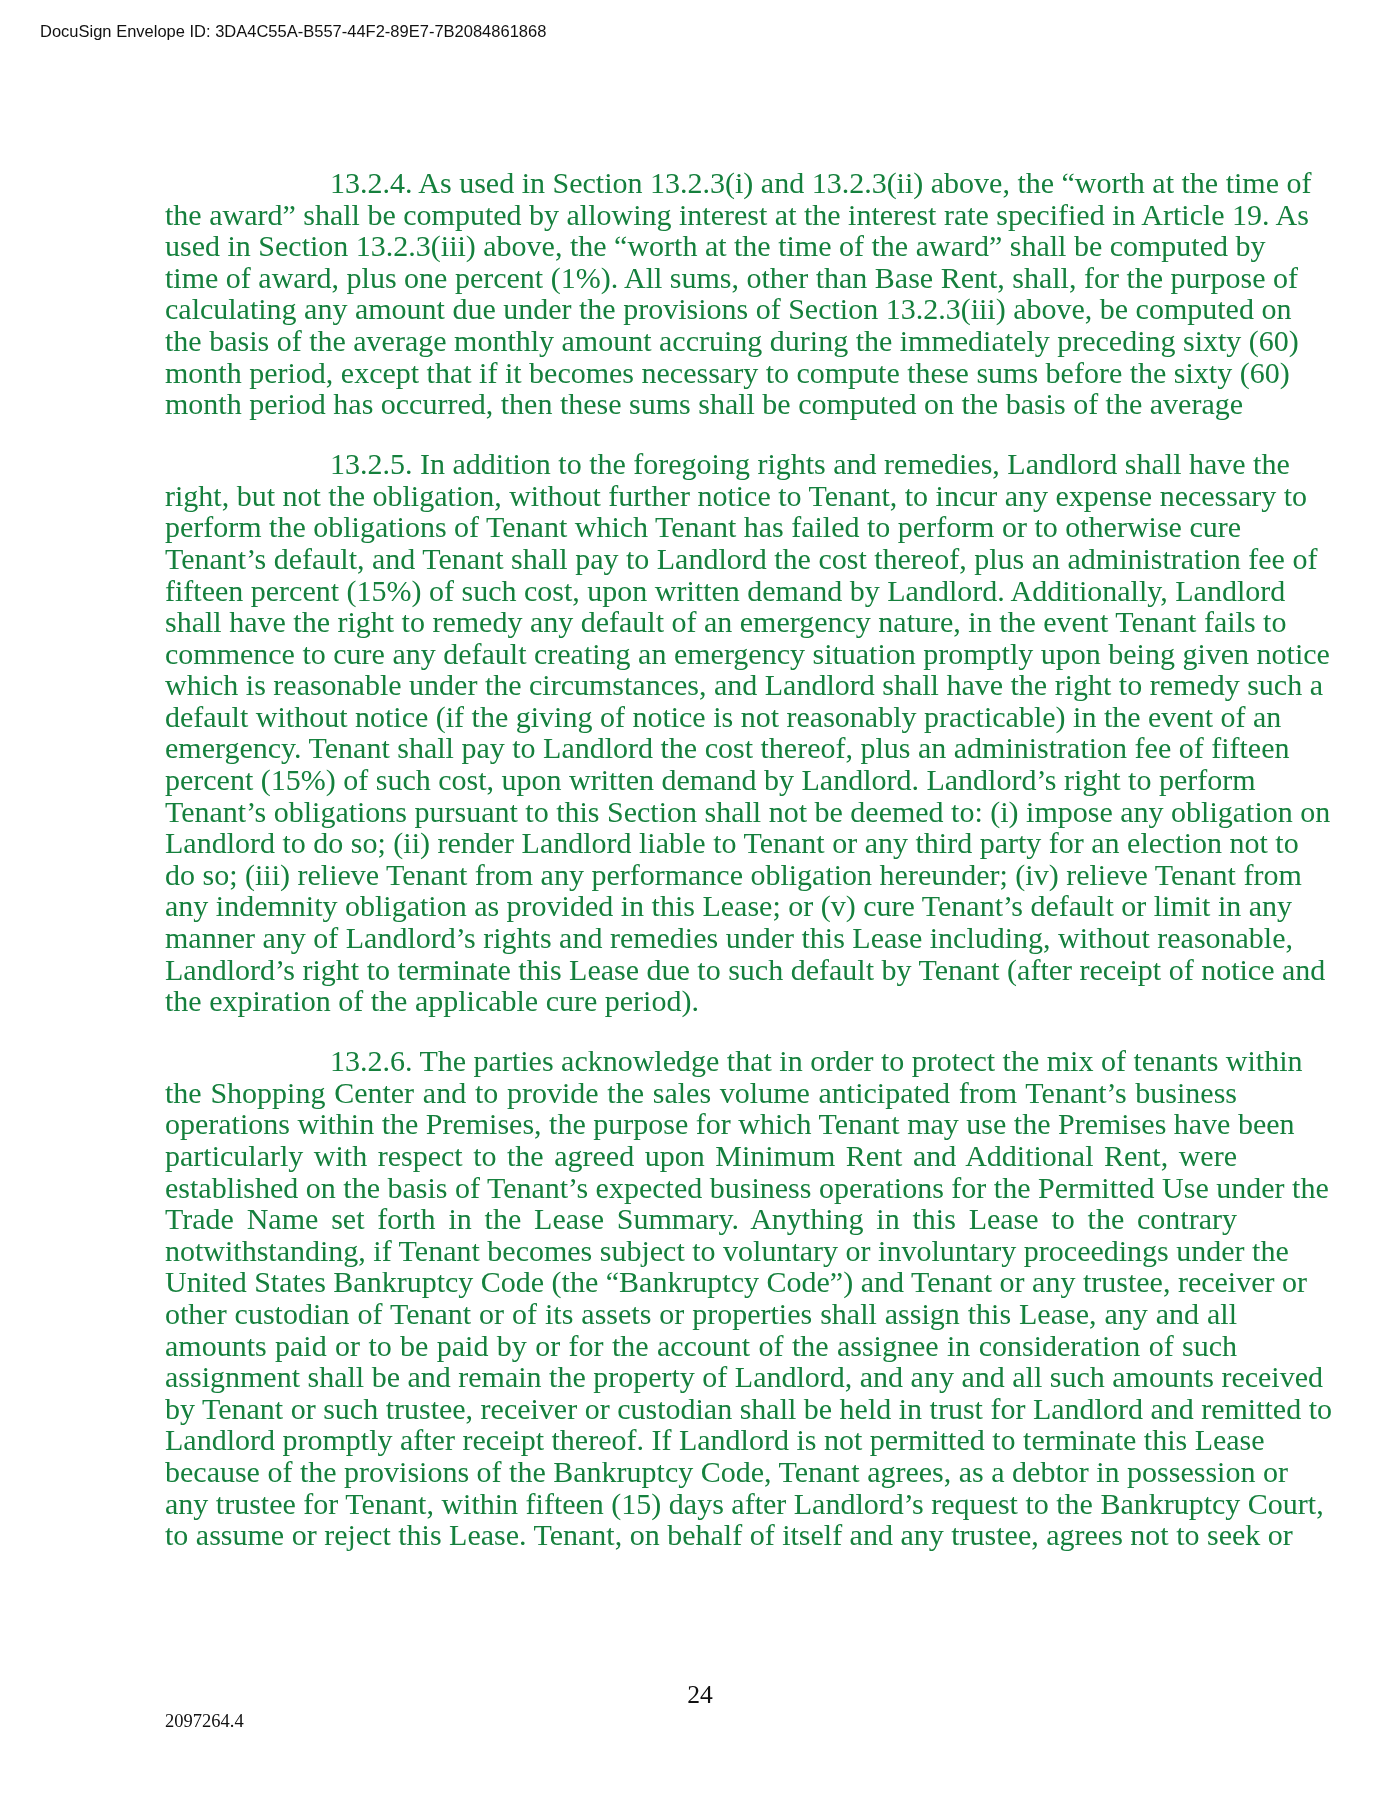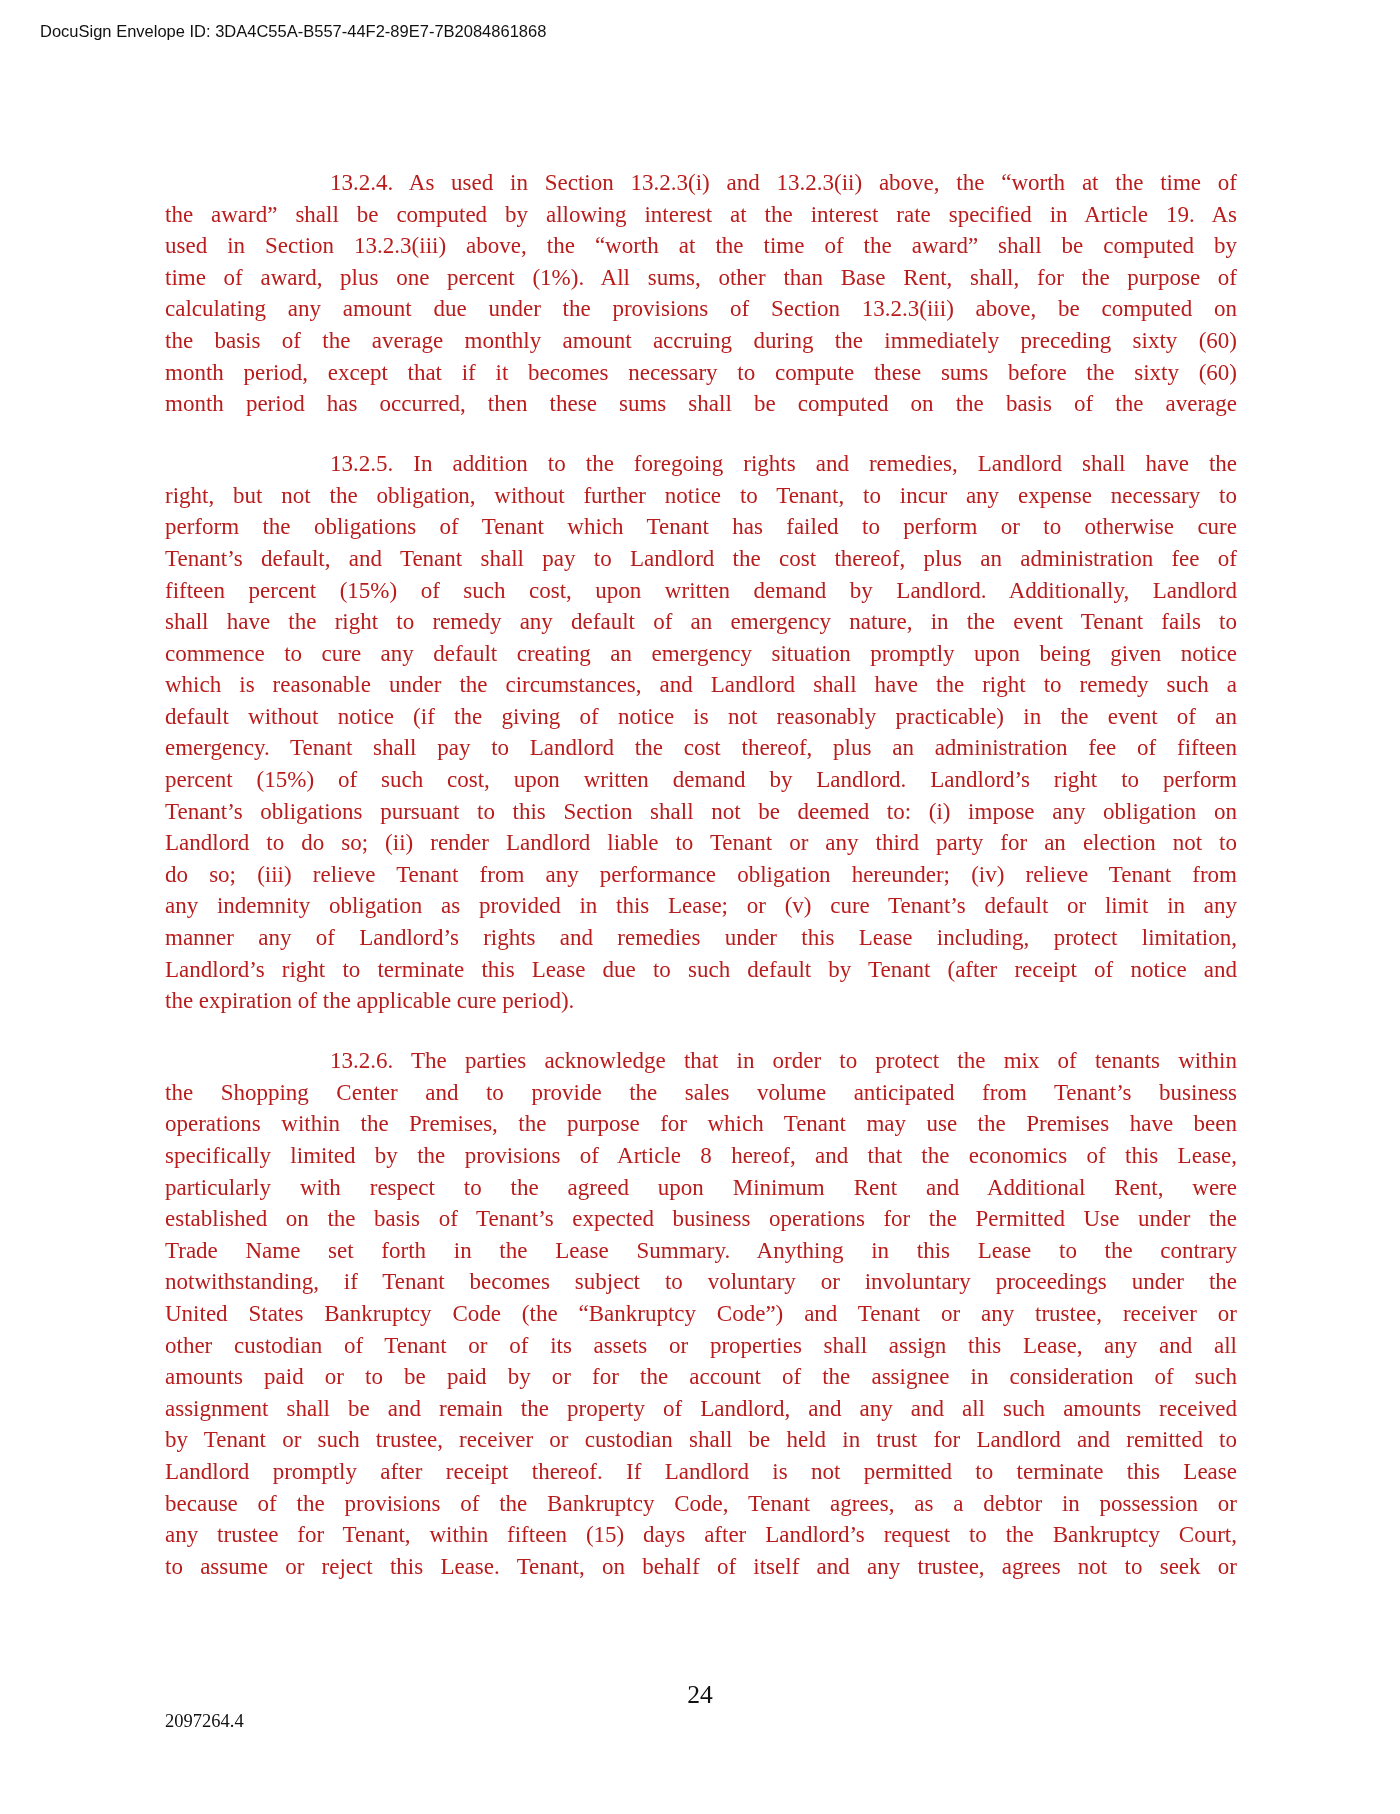--- a/index.html
+++ b/index.html
@@ -4,21 +4,21 @@
 <style>
   html, body { margin: 0; padding: 0; background: #ffffff; }
   body { width: 1400px; height: 1814px; position: relative; overflow: hidden; }
   .envelope {
     position: absolute; left: 40px; top: 22px;
     font-family: "Liberation Sans", sans-serif; font-size: 16.5px; color: #111;
     white-space: nowrap;
   }
   .body-text {
     position: absolute; left: 165px; width: 1072px; top: 167px;
-    font-family: "Liberation Serif", serif; font-size: 23px; color: #b91c1c;
+    font-family: "Liberation Serif", serif; font-size: 30px; color: #15803d;
     line-height: 31.6px;
   }
   .para { margin: 0 0 28.4px 0; }
   .line {
     display: block; white-space: nowrap; text-align: justify; text-align-last: justify;
     height: 31.6px; overflow: visible;
   }
   .line.first { padding-left: 165px; }
   .line.last { text-align: left; text-align-last: left; }
   .page-number {
@@ -55,29 +55,28 @@
       <span class="line">shall have the right to remedy any default of an emergency nature, in the event Tenant fails to</span>
       <span class="line">commence to cure any default creating an emergency situation promptly upon being given notice</span>
       <span class="line">which is reasonable under the circumstances, and Landlord shall have the right to remedy such a</span>
       <span class="line">default without notice (if the giving of notice is not reasonably practicable) in the event of an</span>
       <span class="line">emergency.  Tenant shall pay to Landlord the cost thereof, plus an administration fee of fifteen</span>
       <span class="line">percent (15%) of such cost, upon written demand by Landlord.  Landlord’s right to perform</span>
       <span class="line">Tenant’s obligations pursuant to this Section shall not be deemed to: (i) impose any obligation on</span>
       <span class="line">Landlord to do so; (ii) render Landlord liable to  Tenant or any third party for an election not to</span>
       <span class="line">do so; (iii) relieve Tenant from any performance obligation hereunder; (iv) relieve Tenant from</span>
       <span class="line">any indemnity obligation as provided in this Lease; or (v) cure Tenant’s default or limit in any</span>
-      <span class="line">manner any of Landlord’s rights and remedies under this Lease including, protect limitation,</span>
+      <span class="line">manner any of Landlord’s rights and remedies under this Lease including, without reasonable,</span>
       <span class="line">Landlord’s right to terminate this Lease due to such default by Tenant (after receipt of notice and</span>
       <span class="line last">the expiration of the applicable cure period).</span>
     </div>
   <div class="para">
       <span class="line first">13.2.6. The parties acknowledge that in order to protect the mix of tenants within</span>
       <span class="line">the Shopping Center and to provide the sales volume anticipated from Tenant’s business</span>
       <span class="line">operations within the Premises, the purpose for which Tenant may use the Premises have been</span>
-      <span class="line">specifically limited by the provisions of Article 8 hereof, and that the economics of this Lease,</span>
       <span class="line">particularly with respect to the agreed upon Minimum Rent and Additional Rent, were</span>
       <span class="line">established on the basis of Tenant’s expected business operations for the Permitted Use under the</span>
       <span class="line">Trade Name set forth in the Lease Summary.  Anything in this Lease to the contrary</span>
       <span class="line">notwithstanding, if Tenant becomes subject to voluntary or involuntary proceedings under the</span>
       <span class="line">United States Bankruptcy Code (the “Bankruptcy Code”) and Tenant or any trustee, receiver or</span>
       <span class="line">other custodian of Tenant or of its assets or properties shall assign this Lease, any and all</span>
       <span class="line">amounts paid or to be paid by or for the account of the assignee in consideration of such</span>
       <span class="line">assignment shall be and remain the property of Landlord, and any and all such amounts received</span>
       <span class="line">by Tenant or such trustee, receiver or custodian shall be held in trust for Landlord and remitted to</span>
       <span class="line">Landlord promptly after receipt thereof.  If Landlord is not permitted to terminate this Lease</span>

